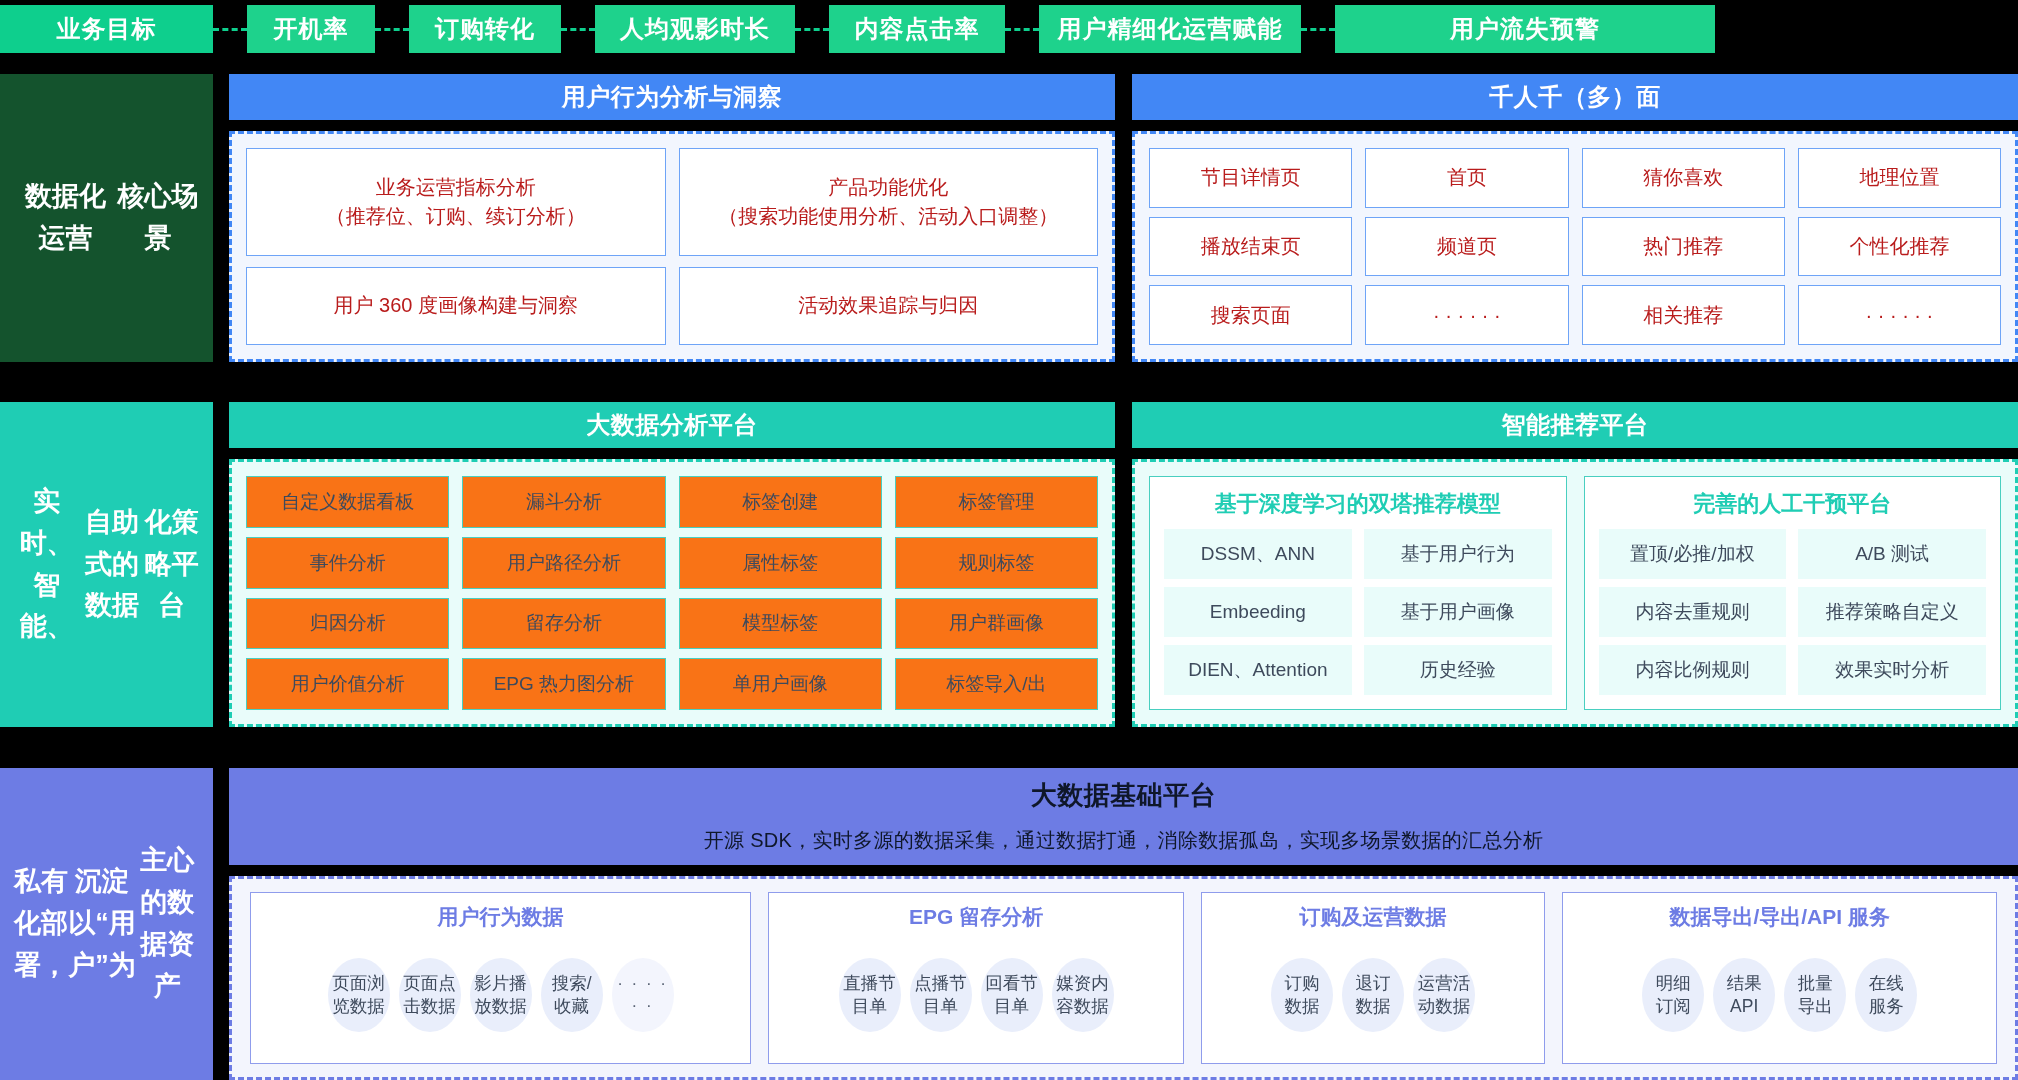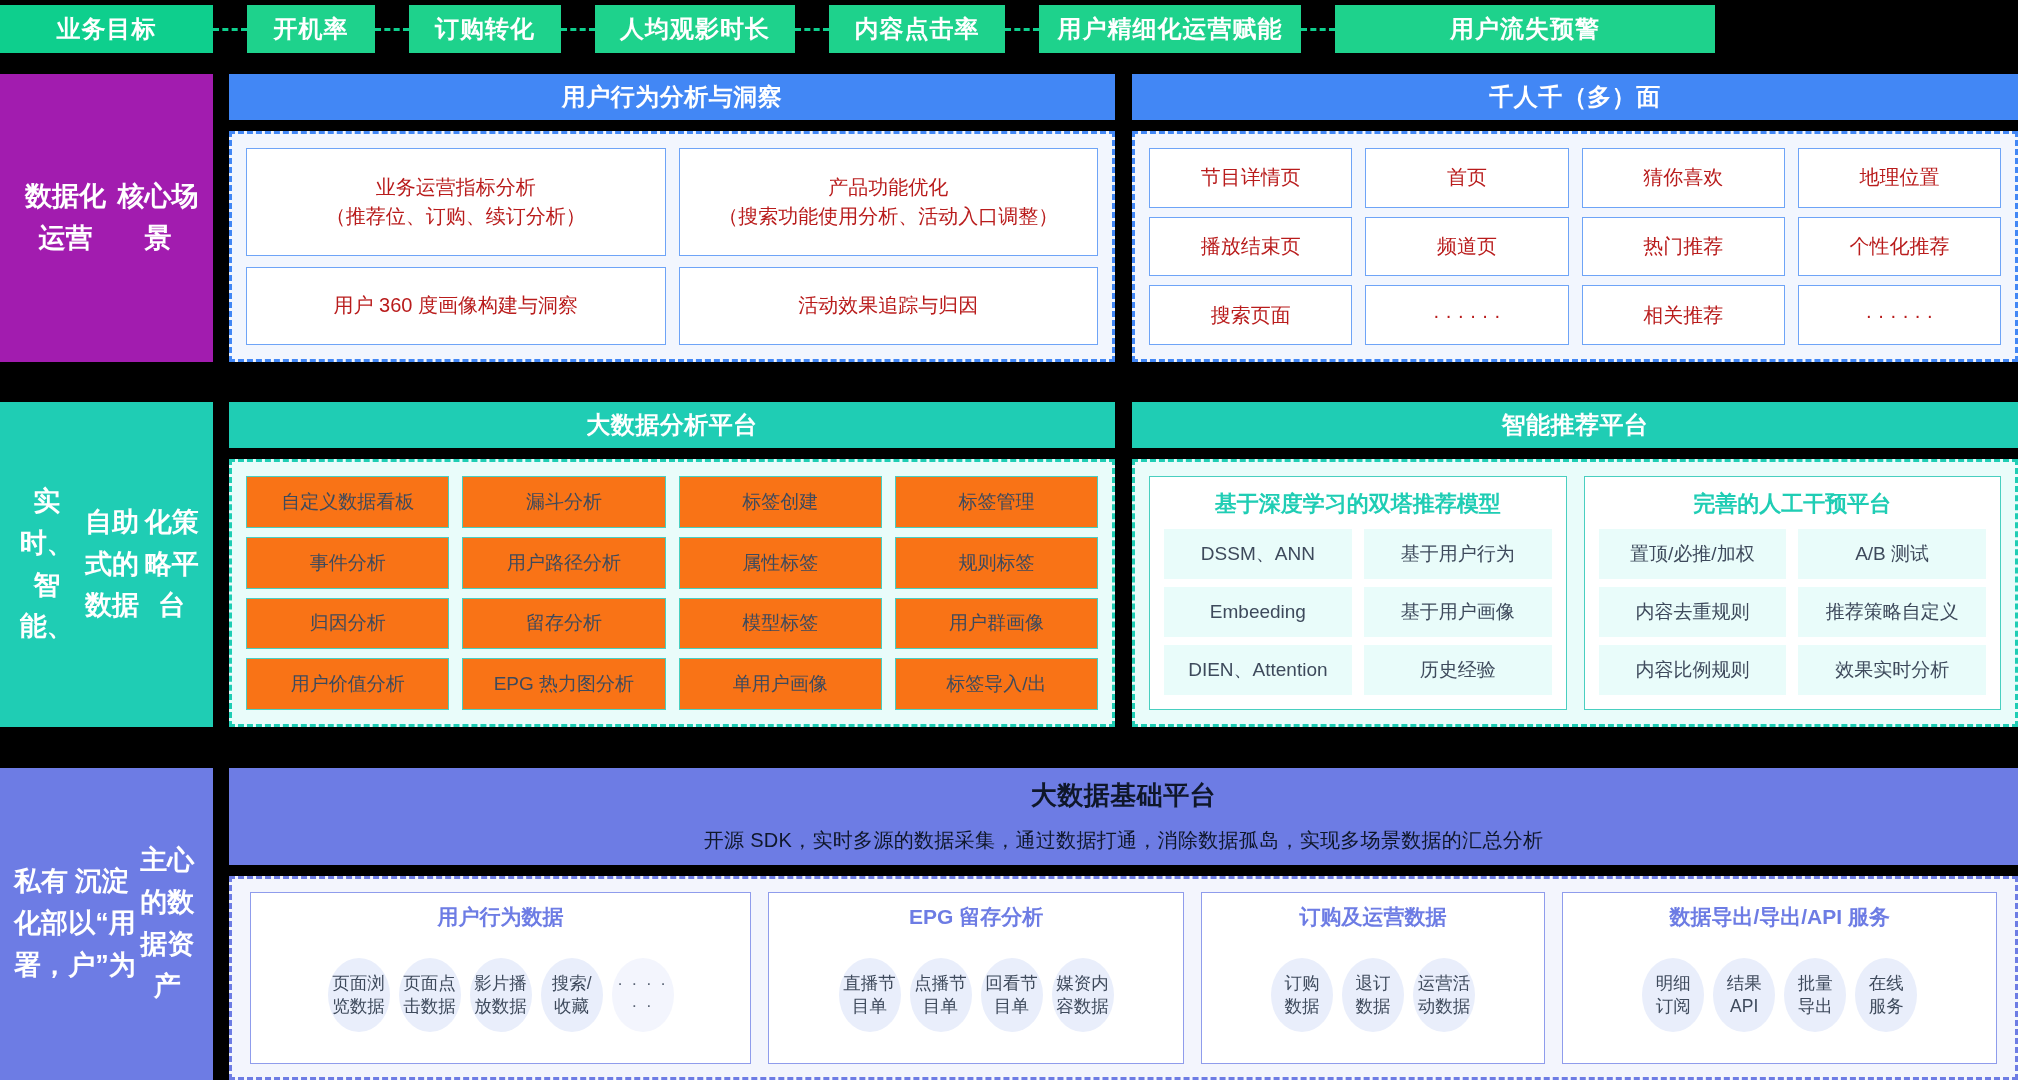--- a/index.html
+++ b/index.html
@@ -53,21 +53,21 @@
     height: 46px; display:flex; align-items:center; justify-content:center;
     color:#fff; font-size: 24px; font-weight:700; letter-spacing:.5px;
   }
   .col-dashbox {
     flex: 1 1 auto; margin-top: 11px;
     border: 3px dashed; padding: 14px 14px;
   }
 
   
   #row1 { top: 74px; height: 288px; }
-  #row1 .row-label { background: #a21caf; }
+  #row1 .row-label { background: #14532d; }
   #row1 .col-header { background:#4287f5; }
   #row1 .col-dashbox { border-color:#4287f5; background:#f2f6fe; }
 
   .grid2 { display:grid; grid-template-columns: 1fr 1fr; gap: 11px 13px; height:100%; }
   .grid4 { display:grid; grid-template-columns: repeat(4, 1fr); gap: 9px 13px; height:100%; }
 
   .cell {
     background:#ffffff; border:1.5px solid #6ea4f7; color:#b91c1c;
     display:flex; align-items:center; justify-content:center; text-align:center;
     font-size: 20px; line-height:1.45; padding: 4px 6px; min-width:0;

